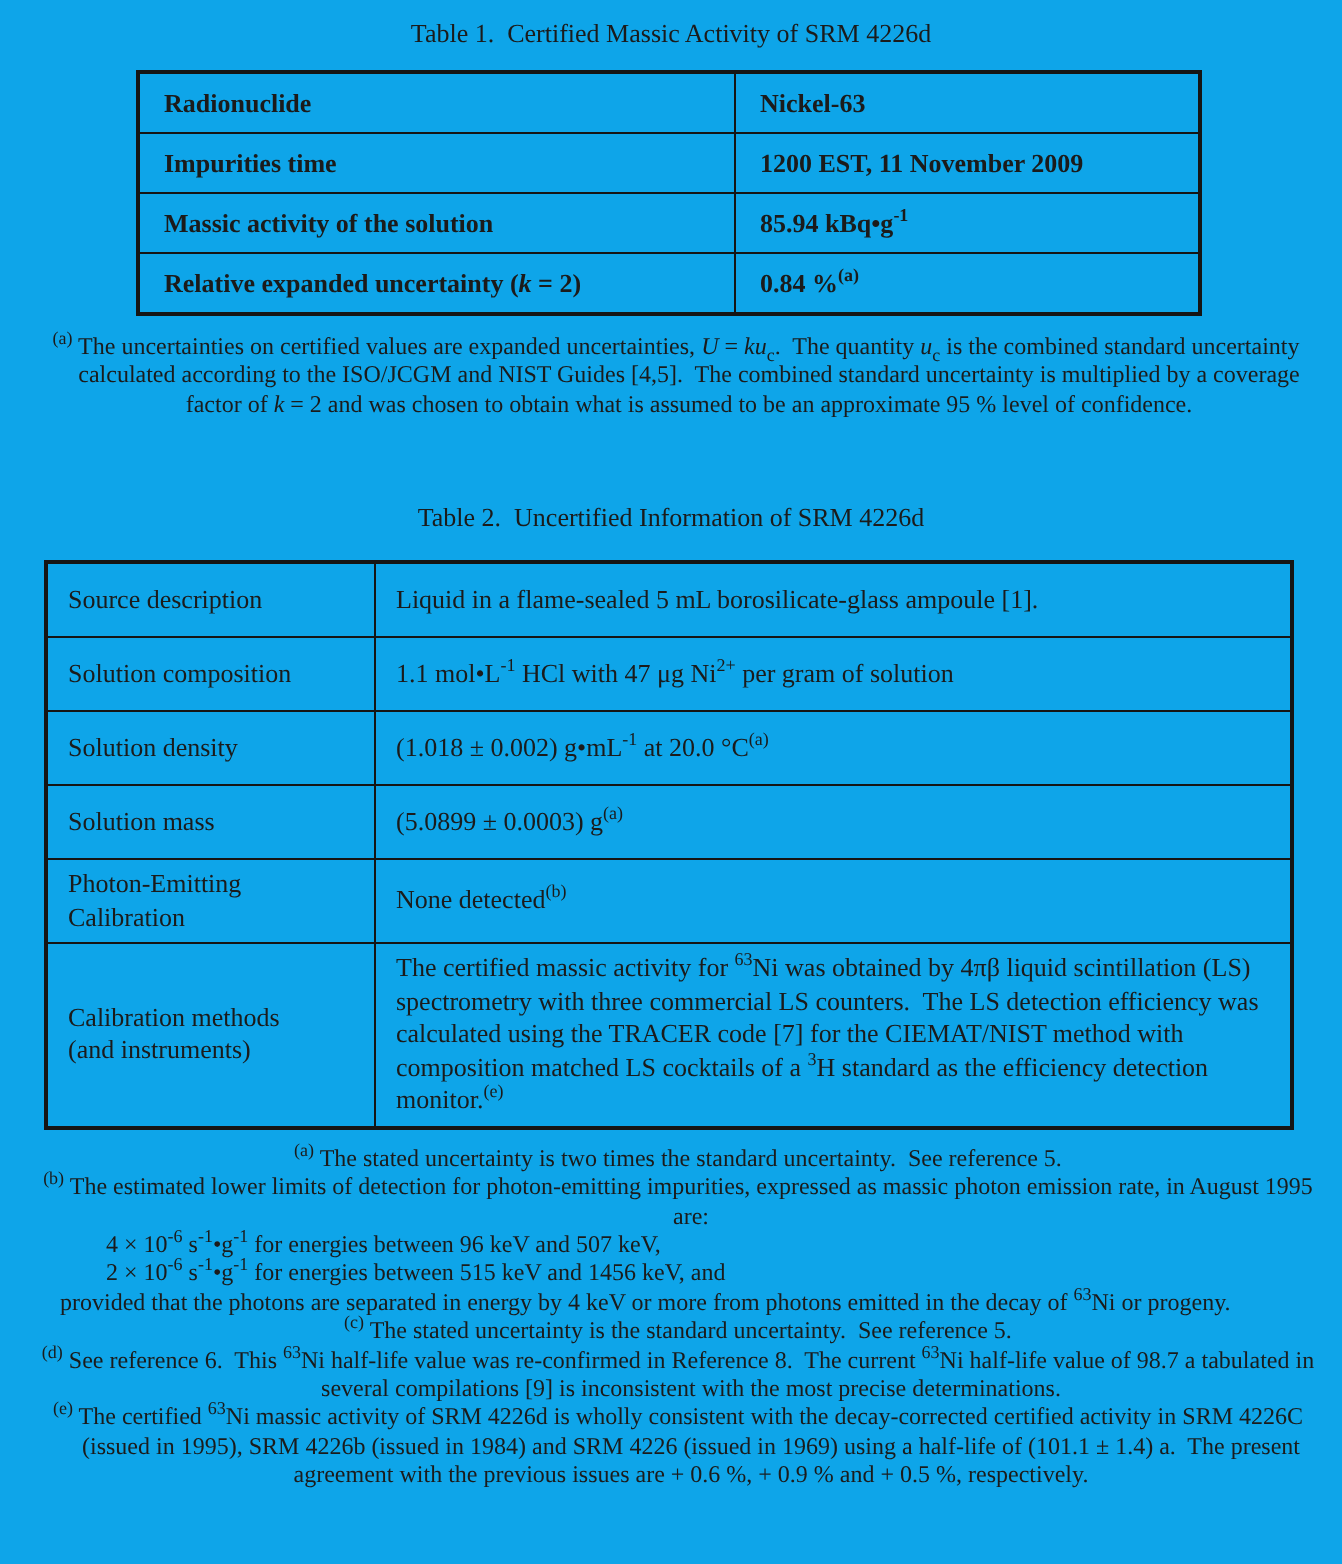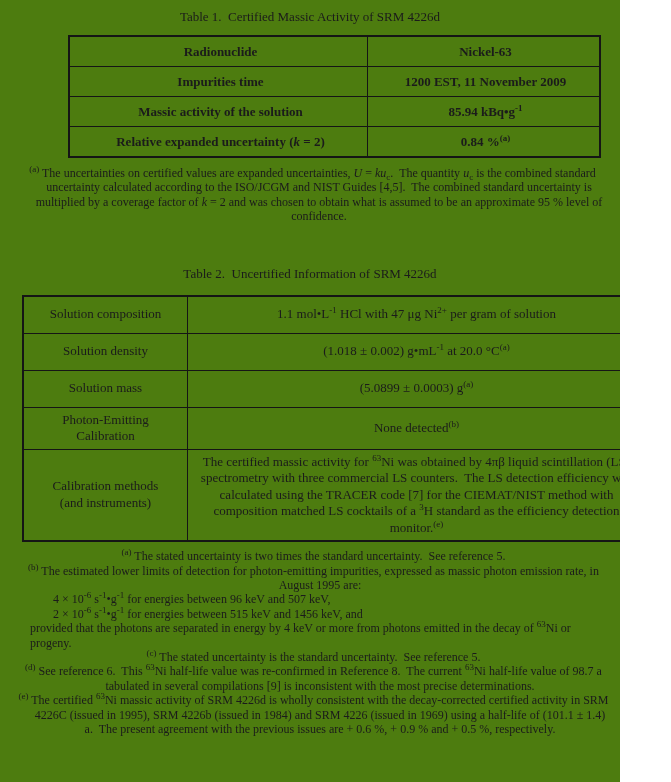--- a/index.html
+++ b/index.html
@@ -1,26 +1,26 @@
 <!DOCTYPE html>
 <html><head>
 <meta charset="utf-8">
 <style>
   html,body { margin:0; padding:0; }
   body {
     width:671px; height:782px; background:#ffffff;
     font-family:"Liberation Serif", serif; color:#1b1b1b;
   }
-  .page { position:relative; width:620px; height:782px; overflow:hidden; background:#4d7c0f; }
+  .page { position:relative; width:671px; height:782px; overflow:hidden; background:#0ea5e9; }
 
   .tbl-title { text-align:center; font-size:13px; white-space:pre-wrap; }
   .t1-title { padding-top:9px; }
   .t2-title { margin-top:42px; }
 
-  table { border-collapse:collapse; table-layout:fixed;text-align:center; }
+  table { border-collapse:collapse; table-layout:fixed; }
   td { white-space:pre-wrap; }
 
   .t1 { margin:10px 0 0 68px; width:533px; border:2px solid #151515; }
   .t1 td { border:1px solid #151515; font-weight:bold; font-size:13px; height:29px;
            vertical-align:middle; padding:0 8px 0 12px; }
   .t1 td.lbl { width:277px; }
 
   .t2 { margin:13px 0 0 22px; width:625px; border:2px solid #151515; }
   .t2 td { border:1px solid #151515; font-size:13px; height:28px; line-height:16.5px;
            vertical-align:middle; padding:4px 10px 4px 10px; }
@@ -66,20 +66,24 @@
     </table>
 
   <div class="fnotes fn1">
     <div class="fn"><sup>(a)</sup> <span>The uncertainties on certified values are expanded uncertainties, <i>U</i> = <i>ku</i><sub>c</sub>.  The quantity <i>u</i><sub>c</sub> is the combined standard uncertainty calculated according to the ISO/JCGM and NIST Guides [4,5].  The combined standard uncertainty is multiplied by a coverage factor of <i>k</i> = 2 and was chosen to obtain what is assumed to be an approximate 95 % level of confidence.</span></div>
   </div>
 
   <div class="tbl-title t2-title">Table 2.  Uncertified Information of SRM 4226d</div>
 
   <table class="t2">
     <tbody>
+        <tr>
+      <td class="lbl">Source description</td>
+      <td class="val">Liquid in a flame-sealed 5 mL borosilicate-glass ampoule [1].</td>
+    </tr>
     <tr>
       <td class="lbl">Solution composition</td>
       <td class="val">1.1 mol•L<sup>-1</sup> HCl with 47 μg Ni<sup>2+</sup> per gram of solution</td>
     </tr>
     <tr>
       <td class="lbl">Solution density</td>
       <td class="val">(1.018 ± 0.002) g•mL<sup>-1</sup> at 20.0 °C<sup>(a)</sup></td>
     </tr>
     <tr>
       <td class="lbl">Solution mass</td>

